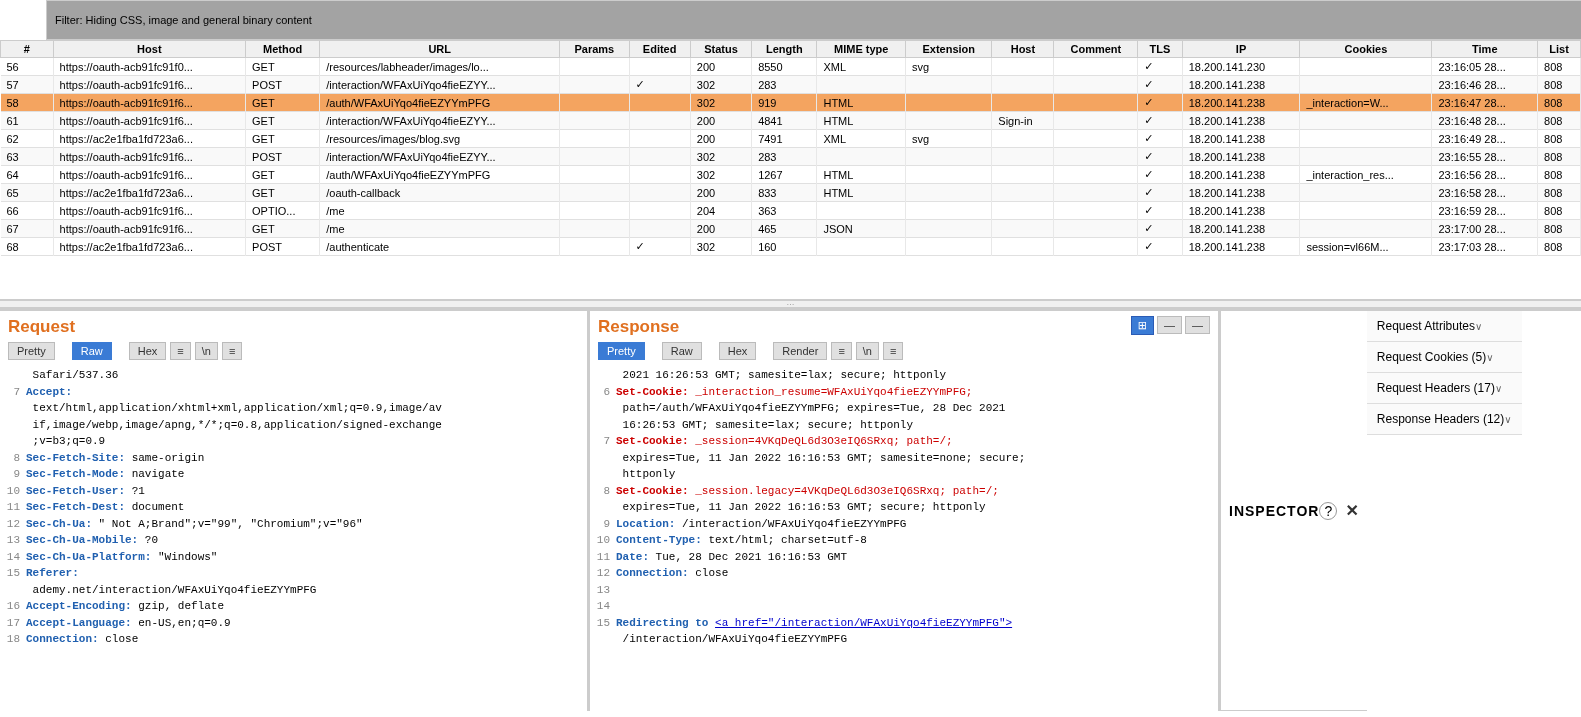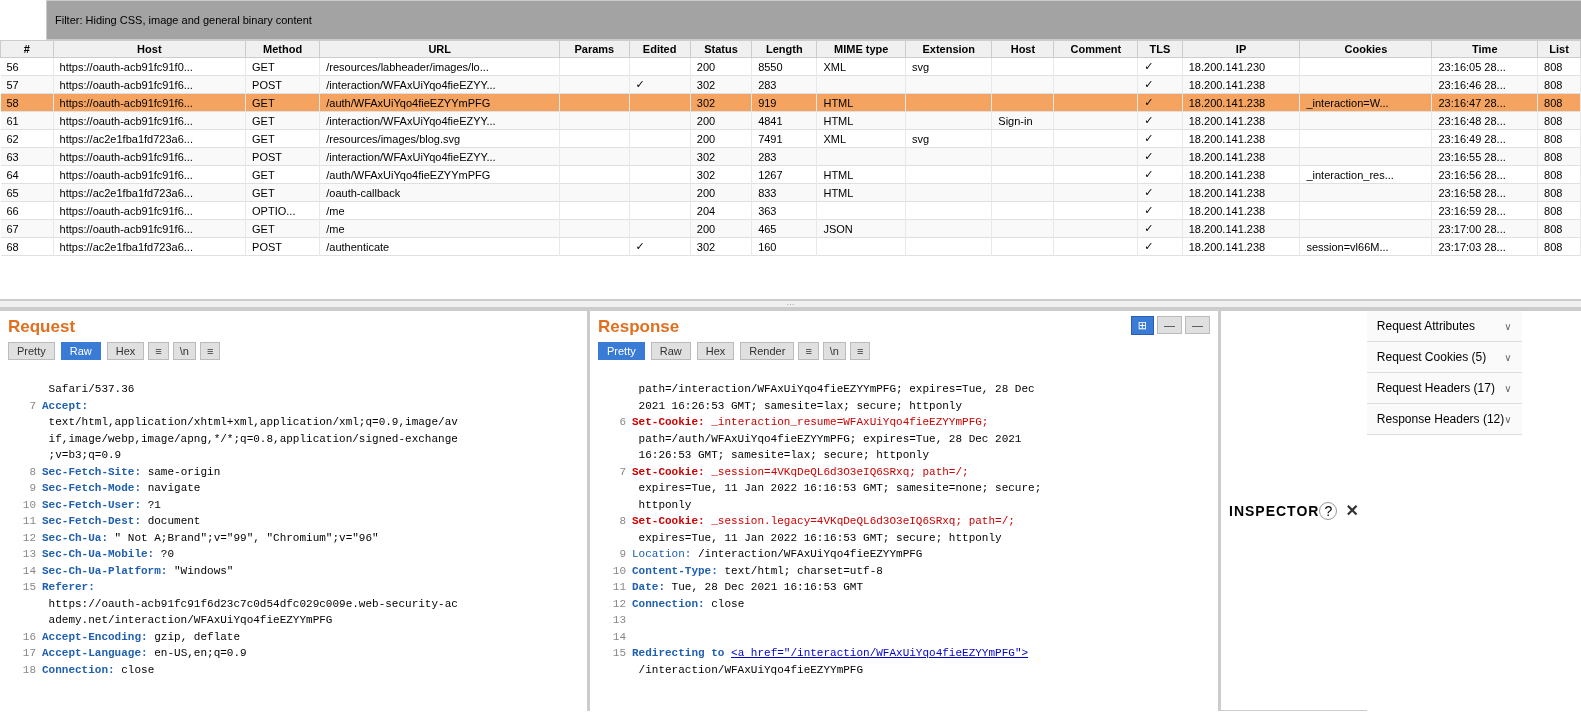--- a/index.html
+++ b/index.html
@@ -107,21 +107,21 @@
     .toolbar-row {
       display: flex;
       align-items: center;
       gap: 4px;
       padding: 3px 8px;
       background: #fff;
     }
 
     .btn-group {
       display: flex;
-      gap: 6px;
+      gap: 17px;
     }
 
     .tab-btn {
       background: #e0e0e0;
       border: 1px solid #bbb;
       padding: 2px 8px;
       font-size: 11px;
       cursor: pointer;
       color: #333;
     }
@@ -137,27 +137,26 @@
       border: 1px solid #bbb;
       padding: 2px 6px;
       font-size: 11px;
       cursor: pointer;
       color: #333;
     }
 
     .panel-content {
       flex: 1;
       overflow-y: auto;
-      padding: 4px 16px;
+      padding: 4px 0;
       font-family: 'Courier New', monospace;
       font-size: 11px;
       line-height: 1.5;
       background: #fff;
       color: #000;
-      margin-top: 14px;
     }
 
     .panel-content .line-num {
       color: #888;
       display: inline-block;
       width: 20px;
       text-align: right;
       margin-right: 6px;
       user-select: none;
     }
@@ -210,21 +209,21 @@
       align-items: center;
     }
 
     .inspector-section {
       border-bottom: 1px solid #ddd;
     }
 
     .inspector-section-header {
       display: flex;
       align-items: center;
-      justify-content: space-between;
+      justify-content: flex-start;
       padding: 8px 10px;
       cursor: pointer;
       font-size: 12px;
       background: #fafafa;
     }
 
     .chevron {
       font-size: 10px;
       color: #666;
     }
@@ -514,21 +513,20 @@
         <div><span class="line-num"></span><span>    if,image/webp,image/apng,*/*;q=0.8,application/signed-exchange</span></div>
         <div><span class="line-num"></span><span>    ;v=b3;q=0.9</span></div>
         <div><span class="line-num">8</span><span class="header-key">Sec-Fetch-Site:</span><span class="header-val"> same-origin</span></div>
         <div><span class="line-num">9</span><span class="header-key">Sec-Fetch-Mode:</span><span class="header-val"> navigate</span></div>
         <div><span class="line-num">10</span><span class="header-key">Sec-Fetch-User:</span><span class="header-val"> ?1</span></div>
         <div><span class="line-num">11</span><span class="header-key">Sec-Fetch-Dest:</span><span class="header-val"> document</span></div>
         <div><span class="line-num">12</span><span class="header-key">Sec-Ch-Ua:</span><span class="header-val"> " Not A;Brand";v="99", "Chromium";v="96"</span></div>
         <div><span class="line-num">13</span><span class="header-key">Sec-Ch-Ua-Mobile:</span><span class="header-val"> ?0</span></div>
         <div><span class="line-num">14</span><span class="header-key">Sec-Ch-Ua-Platform:</span><span class="header-val"> "Windows"</span></div>
         <div><span class="line-num">15</span><span class="header-key">Referer:</span></div>
-        <div><span class="line-num"></span><span>    https://oauth-acb91fc91f6d23c7c0d54dfc029c009e.web-security-ac</span></div>
         <div><span class="line-num"></span><span>    ademy.net/interaction/WFAxUiYqo4fieEZYYmPFG</span></div>
         <div><span class="line-num">16</span><span class="header-key">Accept-Encoding:</span><span class="header-val"> gzip, deflate</span></div>
         <div><span class="line-num">17</span><span class="header-key">Accept-Language:</span><span class="header-val"> en-US,en;q=0.9</span></div>
         <div><span class="line-num">18</span><span class="header-key">Connection:</span><span class="header-val"> close</span></div>
       </div>
   </div>
 
   <div class="response-panel">
     <div style="display:flex; align-items:center; justify-content:space-between; padding-right: 8px;">
       <div class="panel-header">Response</div>
@@ -543,31 +541,30 @@
         <button class="tab-btn active">Pretty</button>
         <button class="tab-btn">Raw</button>
         <button class="tab-btn">Hex</button>
         <button class="tab-btn">Render</button>
       </div>
       <button class="icon-btn">≡</button>
       <button class="icon-btn">\n</button>
       <button class="icon-btn">≡</button>
     </div>
     <div class="panel-content" id="response-content">
-    <div><span class="line-num"></span><span>    path=/interaction/WFAxUiYqo4fieEZYYmPFG; expires=Tue, 28 Dec</span></div>
         <div><span class="line-num"></span><span>    2021 16:26:53 GMT; samesite=lax; secure; httponly</span></div>
         <div><span class="line-num">6</span><span style="color: rgb(204, 0, 0); font-weight: bold;">Set-Cookie:</span><span style="color: rgb(204, 0, 0);"> _interaction_resume=WFAxUiYqo4fieEZYYmPFG;</span></div>
         <div><span class="line-num"></span><span>    path=/auth/WFAxUiYqo4fieEZYYmPFG; expires=Tue, 28 Dec 2021</span></div>
         <div><span class="line-num"></span><span>    16:26:53 GMT; samesite=lax; secure; httponly</span></div>
         <div><span class="line-num">7</span><span style="color: rgb(204, 0, 0); font-weight: bold;">Set-Cookie:</span><span style="color: rgb(204, 0, 0);"> _session=4VKqDeQL6d3O3eIQ6SRxq; path=/;</span></div>
         <div><span class="line-num"></span><span>    expires=Tue, 11 Jan 2022 16:16:53 GMT; samesite=none; secure;</span></div>
         <div><span class="line-num"></span><span>    httponly</span></div>
         <div><span class="line-num">8</span><span style="color: rgb(204, 0, 0); font-weight: bold;">Set-Cookie:</span><span style="color: rgb(204, 0, 0);"> _session.legacy=4VKqDeQL6d3O3eIQ6SRxq; path=/;</span></div>
         <div><span class="line-num"></span><span>    expires=Tue, 11 Jan 2022 16:16:53 GMT; secure; httponly</span></div>
-        <div><span class="line-num">9</span><span style="color: rgb(32, 96, 176); font-weight: normal;">Location:</span><span> /interaction/WFAxUiYqo4fieEZYYmPFG</span></div>
+        <div><span class="line-num">9</span><span style="color: rgb(32, 96, 176); font-weight: bold;">Location:</span><span> /interaction/WFAxUiYqo4fieEZYYmPFG</span></div>
         <div><span class="line-num">10</span><span style="color: rgb(32, 96, 176); font-weight: bold;">Content-Type:</span><span> text/html; charset=utf-8</span></div>
         <div><span class="line-num">11</span><span style="color: rgb(32, 96, 176); font-weight: bold;">Date:</span><span> Tue, 28 Dec 2021 16:16:53 GMT</span></div>
         <div><span class="line-num">12</span><span style="color: rgb(32, 96, 176); font-weight: bold;">Connection:</span><span> close</span></div>
         <div><span class="line-num">13</span><span>    </span></div>
         <div><span class="line-num">14</span><span>    </span></div>
         <div><span class="line-num">15</span><span style="color: rgb(32, 96, 176); font-weight: bold;">Redirecting to </span><span style="color: rgb(0, 0, 204); text-decoration: underline; cursor: pointer;">&lt;a href="/interaction/WFAxUiYqo4fieEZYYmPFG"&gt;</span></div>
         <div><span class="line-num"></span><span>       /interaction/WFAxUiYqo4fieEZYYmPFG</span></div>
       </div>
   </div>
 

